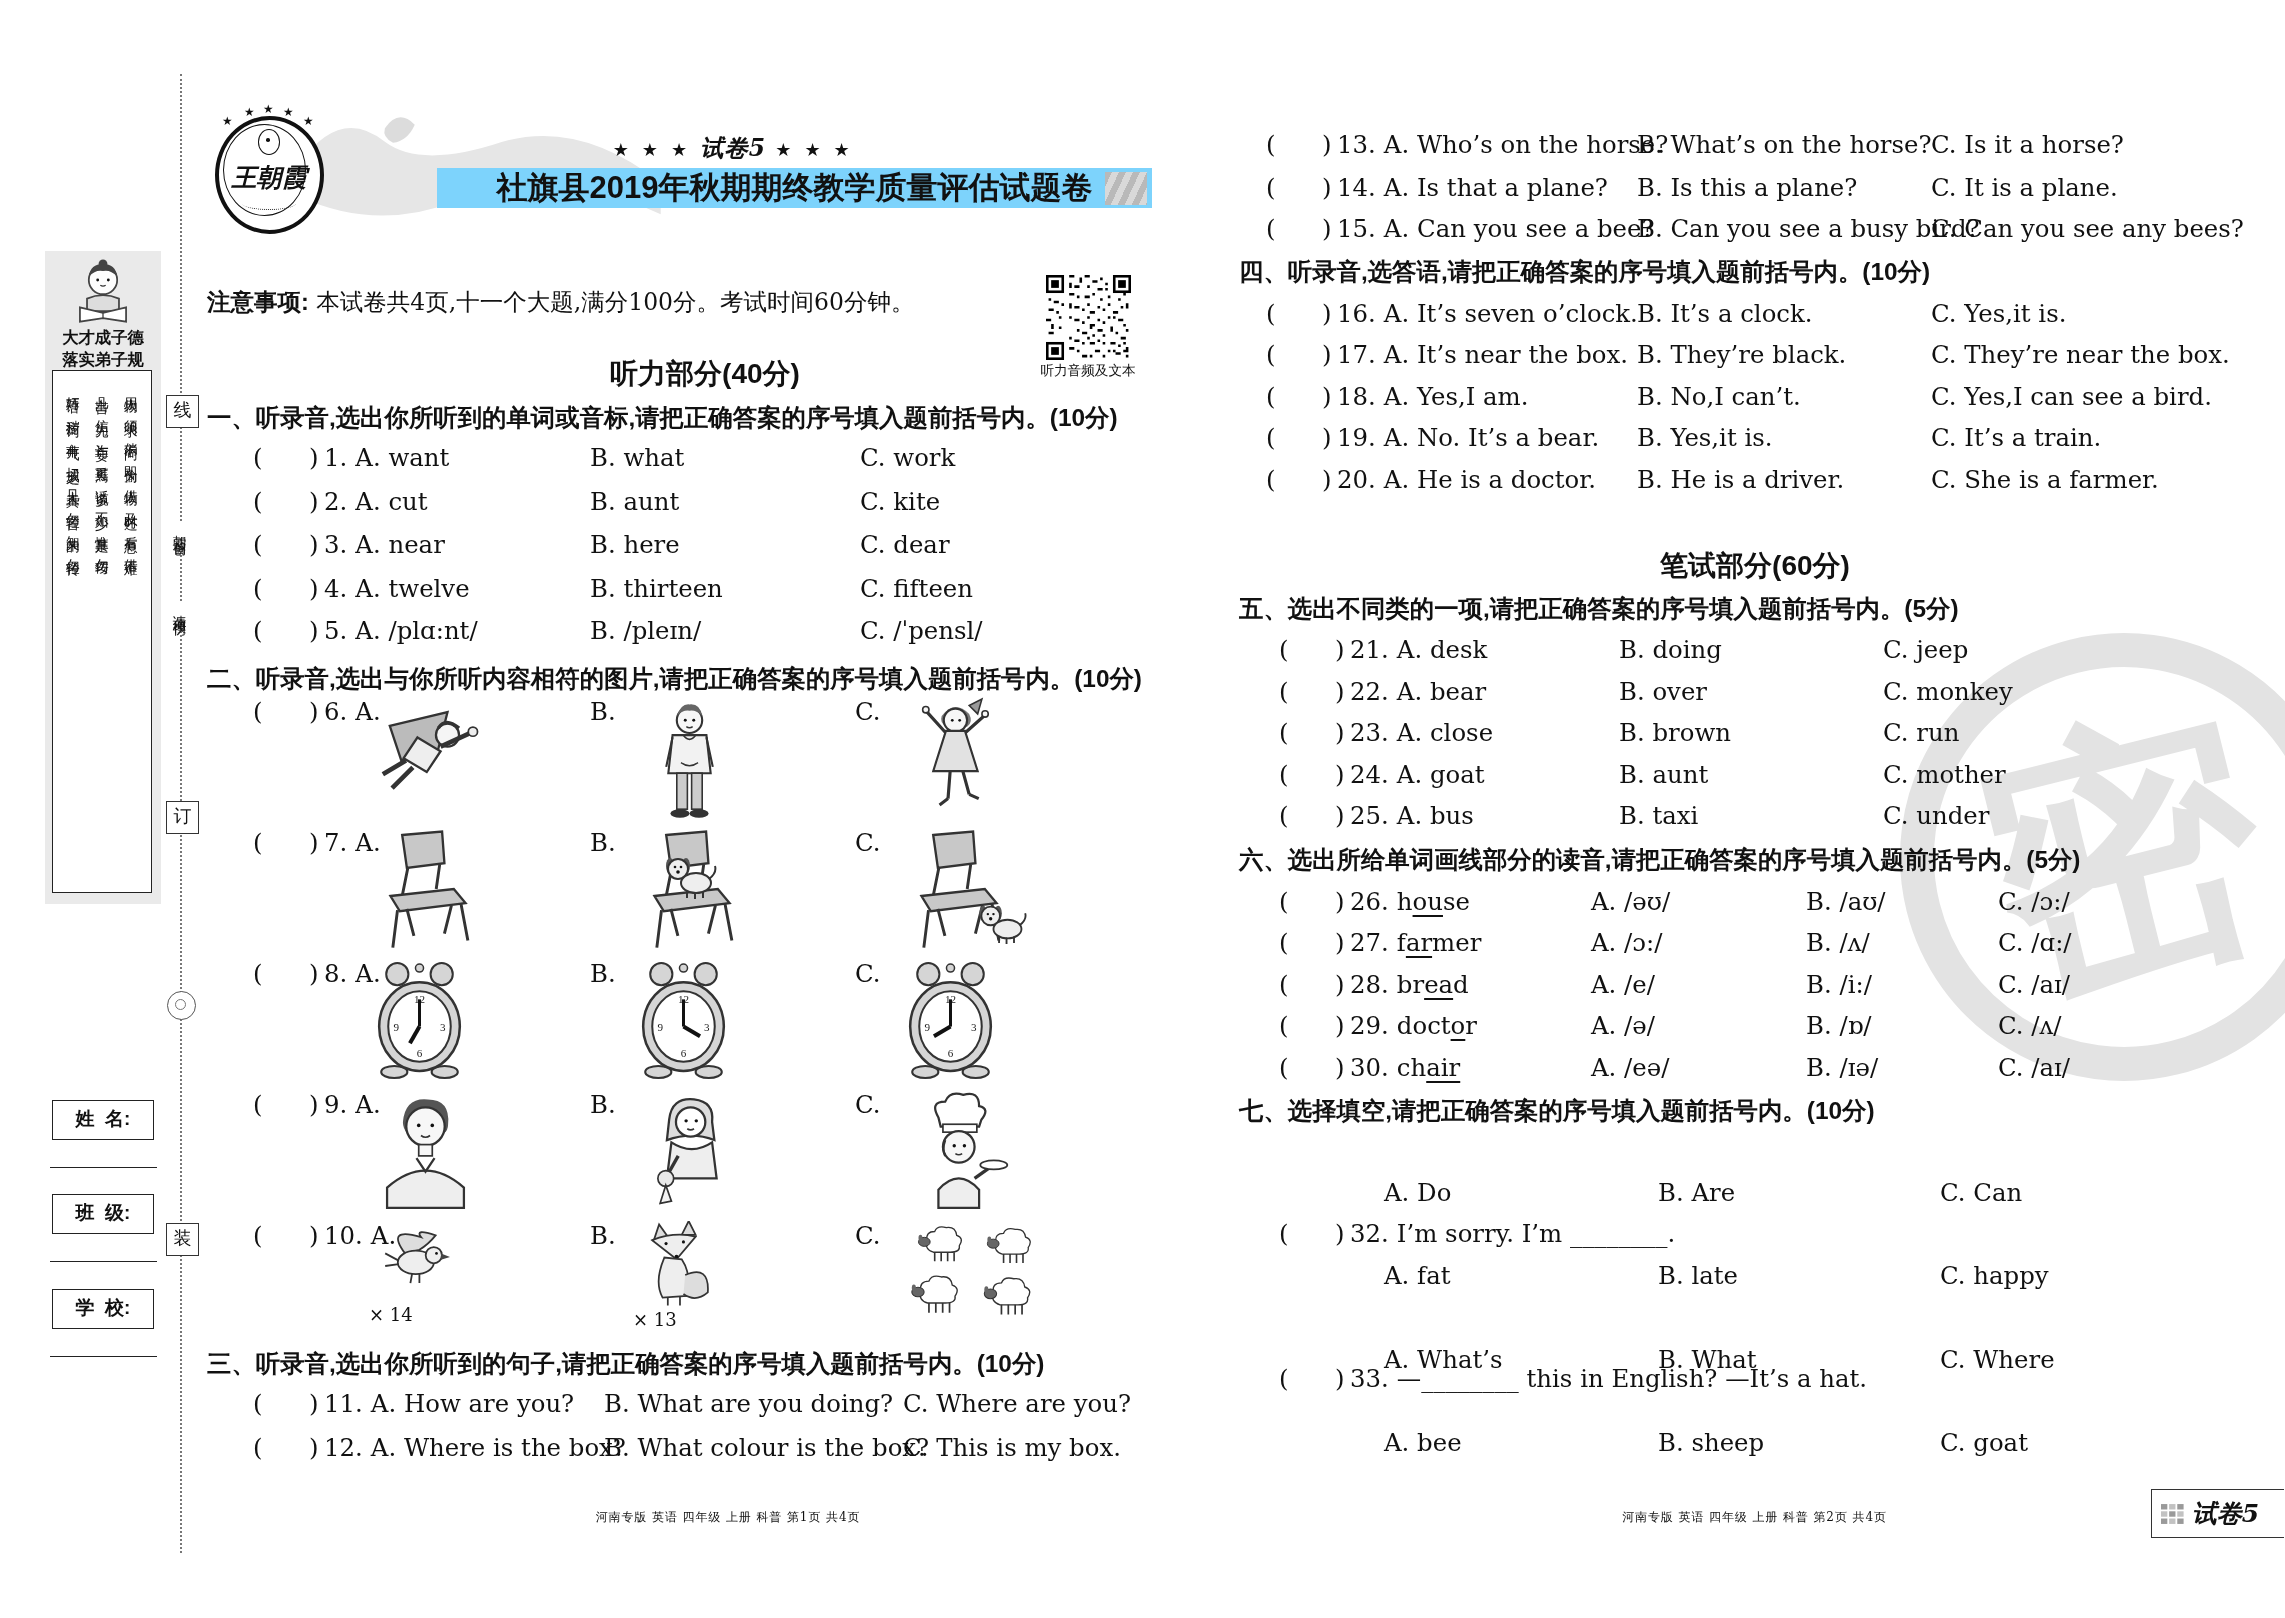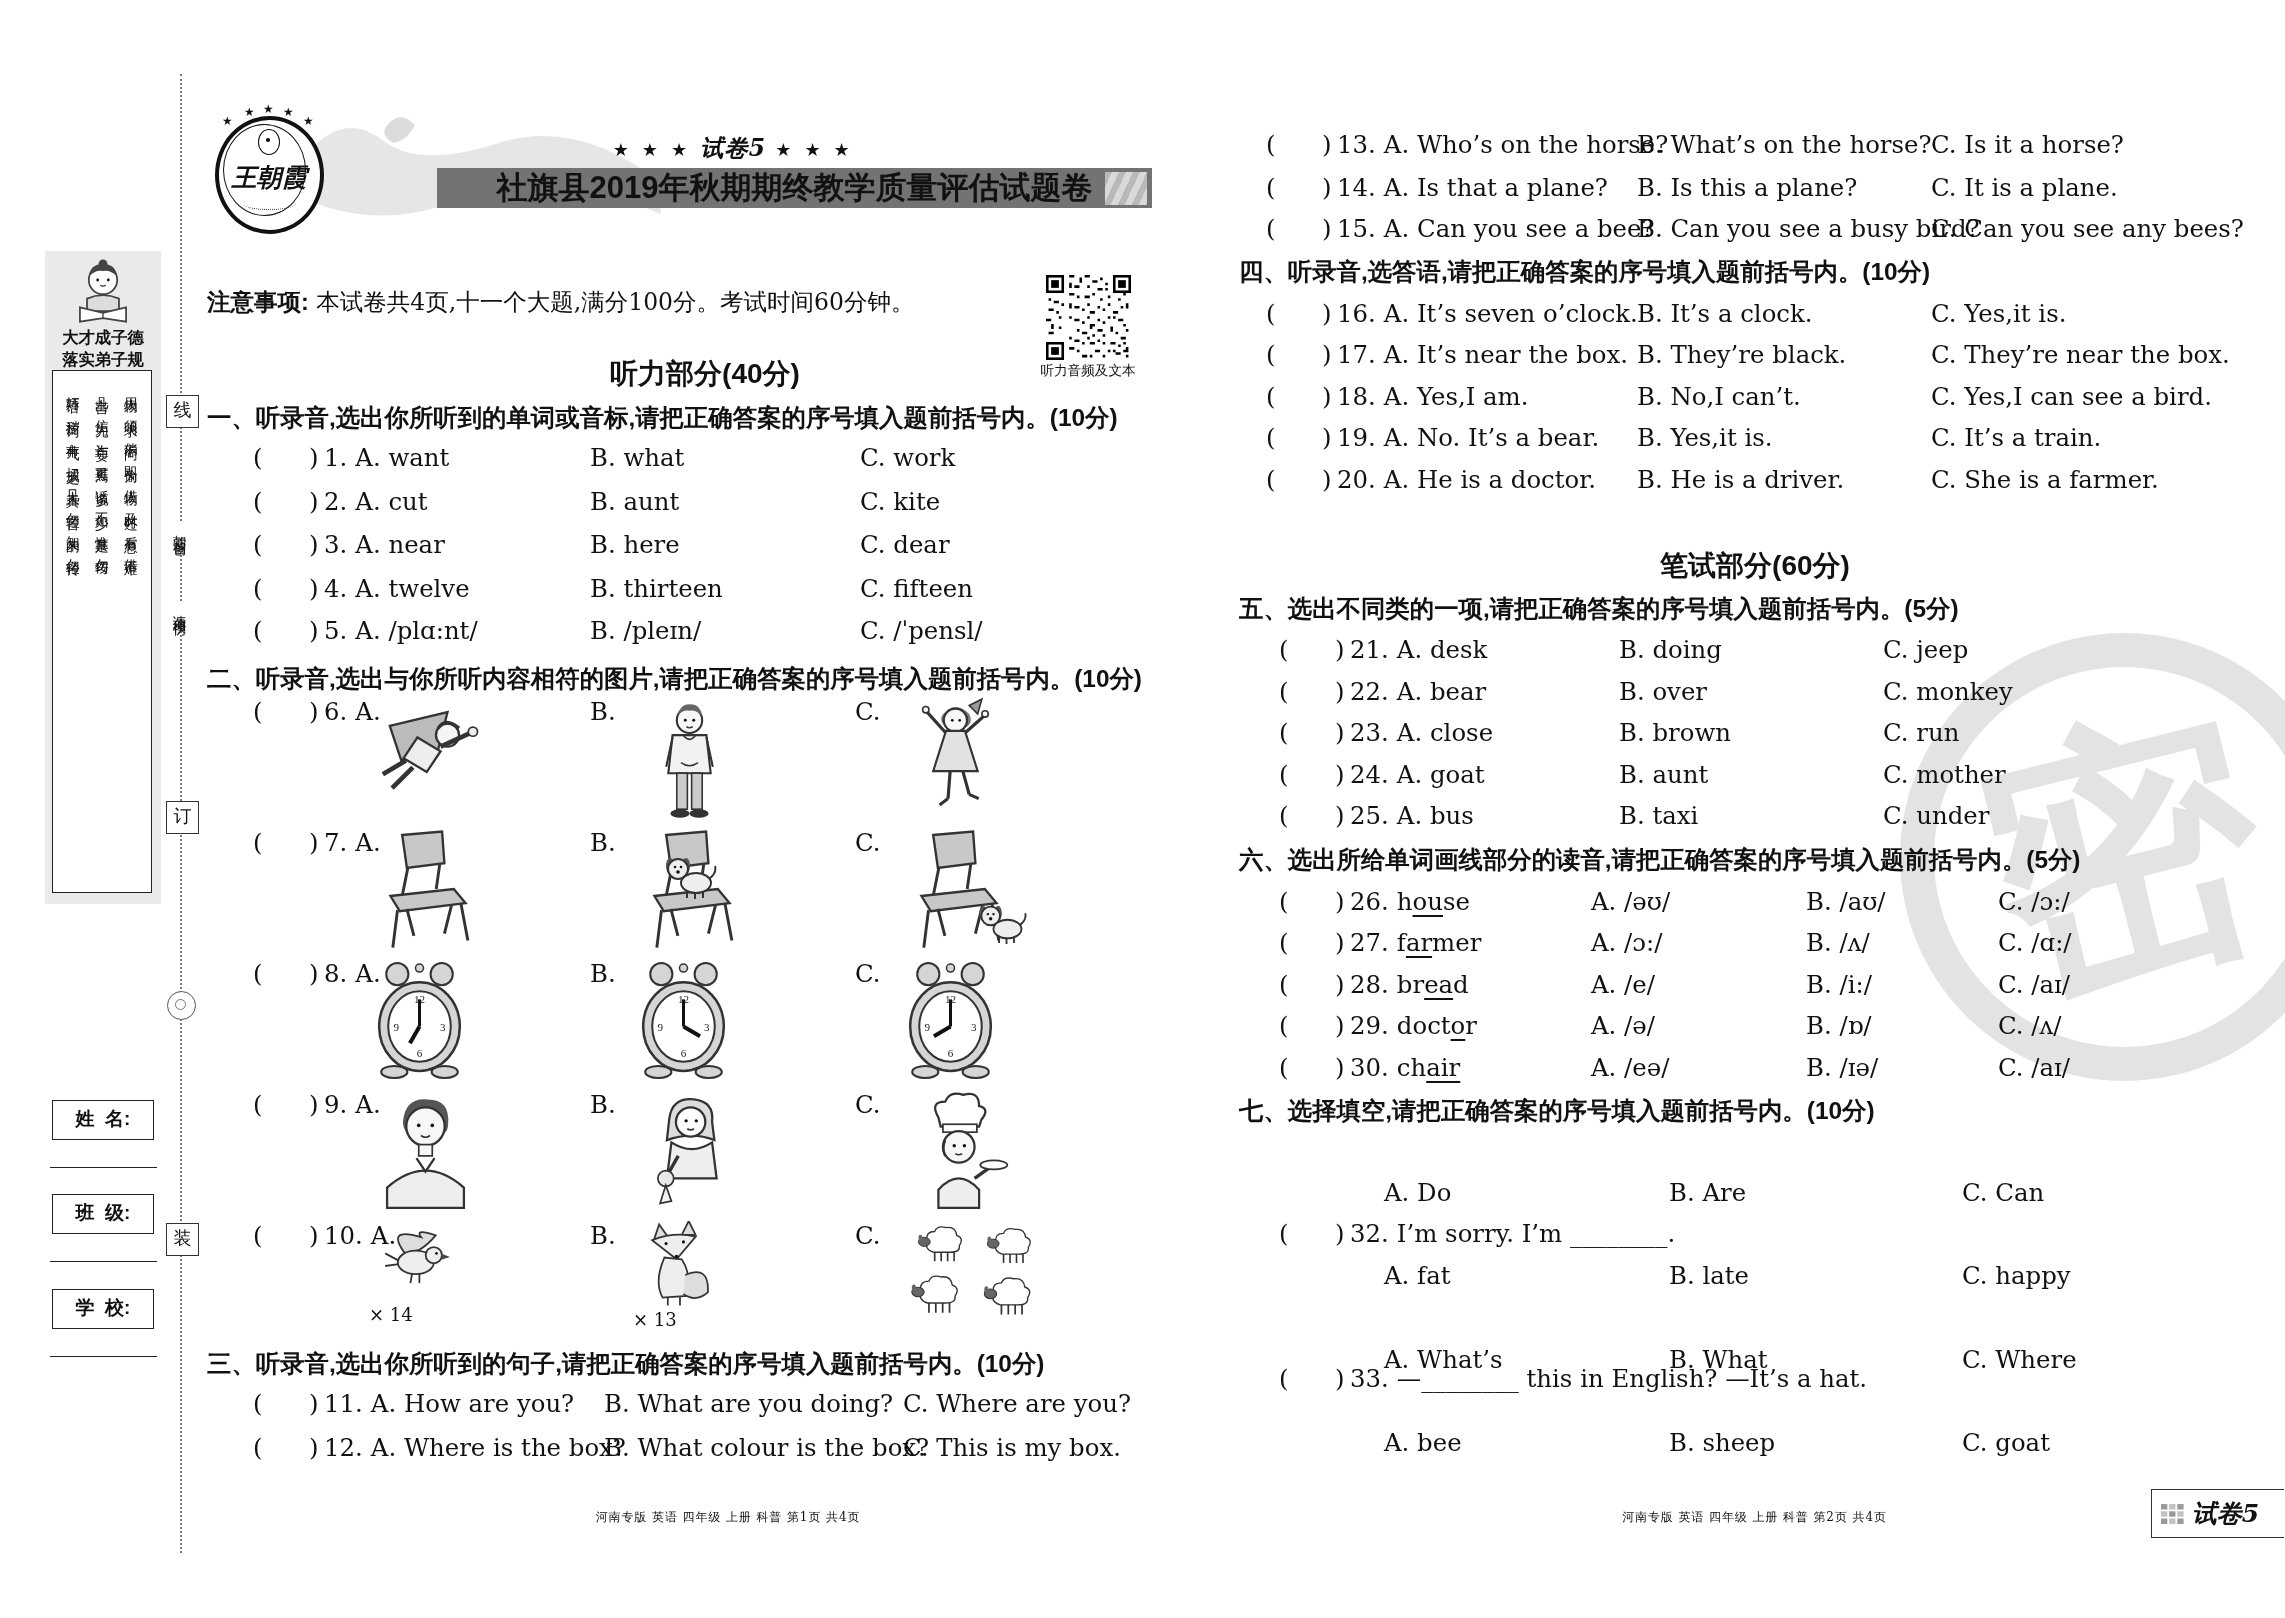--- a/index.html
+++ b/index.html
@@ -9,26 +9,26 @@
   .cnb{font-family:"Liberation Sans",sans-serif;font-weight:bold;}
   .sect{font-family:"Liberation Sans",sans-serif;font-weight:bold;font-size:24.4px;white-space:nowrap;z-index:2;}
   .part{font-family:"Liberation Sans",sans-serif;font-weight:bold;font-size:28px;text-align:center;z-index:2;}
   .q{font-size:24.4px;white-space:nowrap;z-index:2;}
   .grid{display:grid;z-index:2;}
   .g-left{grid-template-columns:337px 270px 1fr;width:950px;}
   .g-left2{grid-template-columns:351px 299px 1fr;width:950px;}
   .g-right{grid-template-columns:371px 294px 1fr;width:986px;}
   .g-right5{grid-template-columns:340px 264px 1fr;width:977px;}
   .g-right6{grid-template-columns:312px 215px 192px 1fr;width:977px;}
-  .g-opts{grid-template-columns:274px 282px 1fr;width:868px;gap:11px;}
+  .g-opts{grid-template-columns:274px 282px 1fr;width:868px;}
   .br{white-space:pre;margin-right:5.4px;}
   .sp{margin-left:8.1px;}
   .u{text-decoration:underline;text-underline-offset:5.4px;text-decoration-thickness:1.8px;}
   
-  .titlebar{left:437px;top:168px;width:715px;height:40px;background:#737373;z-index:1;}
+  .titlebar{left:437px;top:168px;width:715px;height:40px;background:#7dd3fc;z-index:1;}
   .titlebar .t{width:100%;text-align:center;line-height:40px;font-size:31px;}
   .stripe{position:absolute;right:5.4px;top:3.6px;width:42px;height:33px;
           background:repeating-linear-gradient(115deg,#b9b9b9 0 6.3px,#d9d9d9 6.3px 12.7px);}
   .stars{left:543px;top:132px;width:380px;text-align:center;font-size:18px;letter-spacing:3.6px;z-index:2;}
   .stars b{font-size:23.5px;font-style:italic;letter-spacing:0.9px;}
   .grade{left:543px;top:215px;width:488px;text-align:center;font-size:31px;letter-spacing:9px;z-index:2;}
   
   .logo{left:211px;top:109px;width:116px;height:125px;z-index:2;}
   .logo .ring{position:absolute;left:3.6px;top:7.2px;width:101px;height:110px;border:4.5px solid #111;border-radius:50%;background:#fff;}
   .logo .ring2{position:absolute;left:11.8px;top:15.4px;width:81px;height:90px;border:1.8px solid #111;border-radius:50%;}

